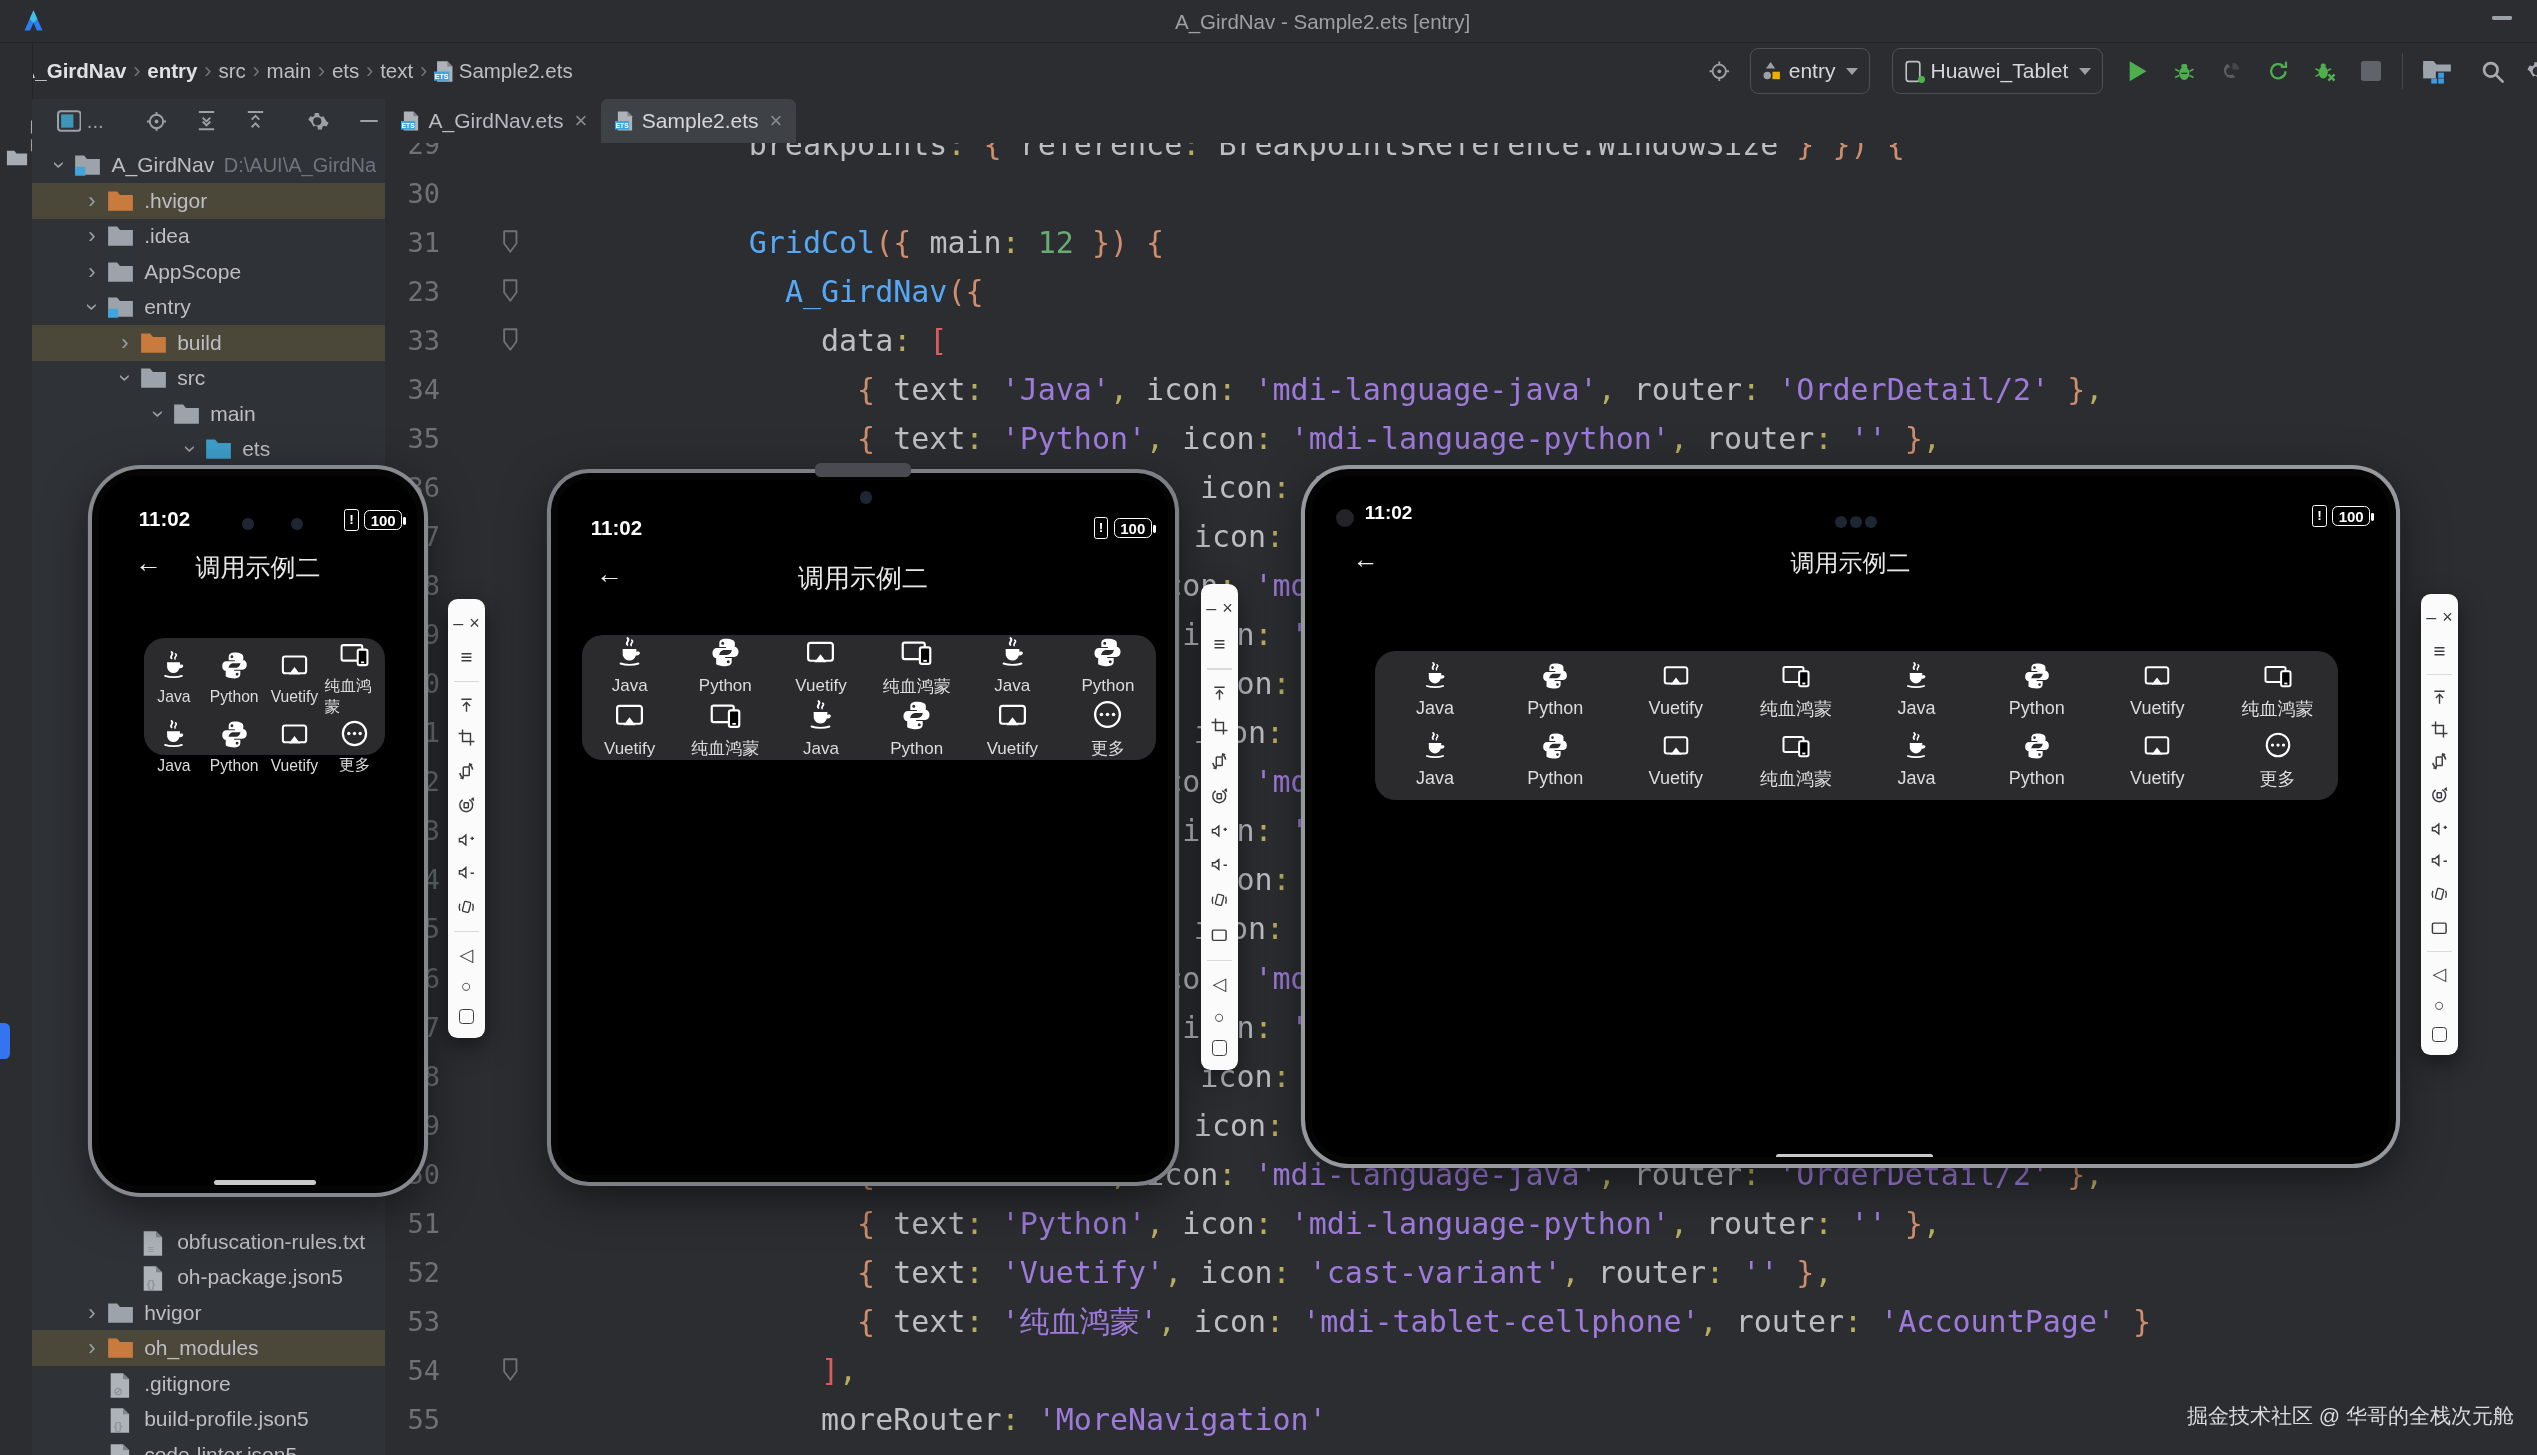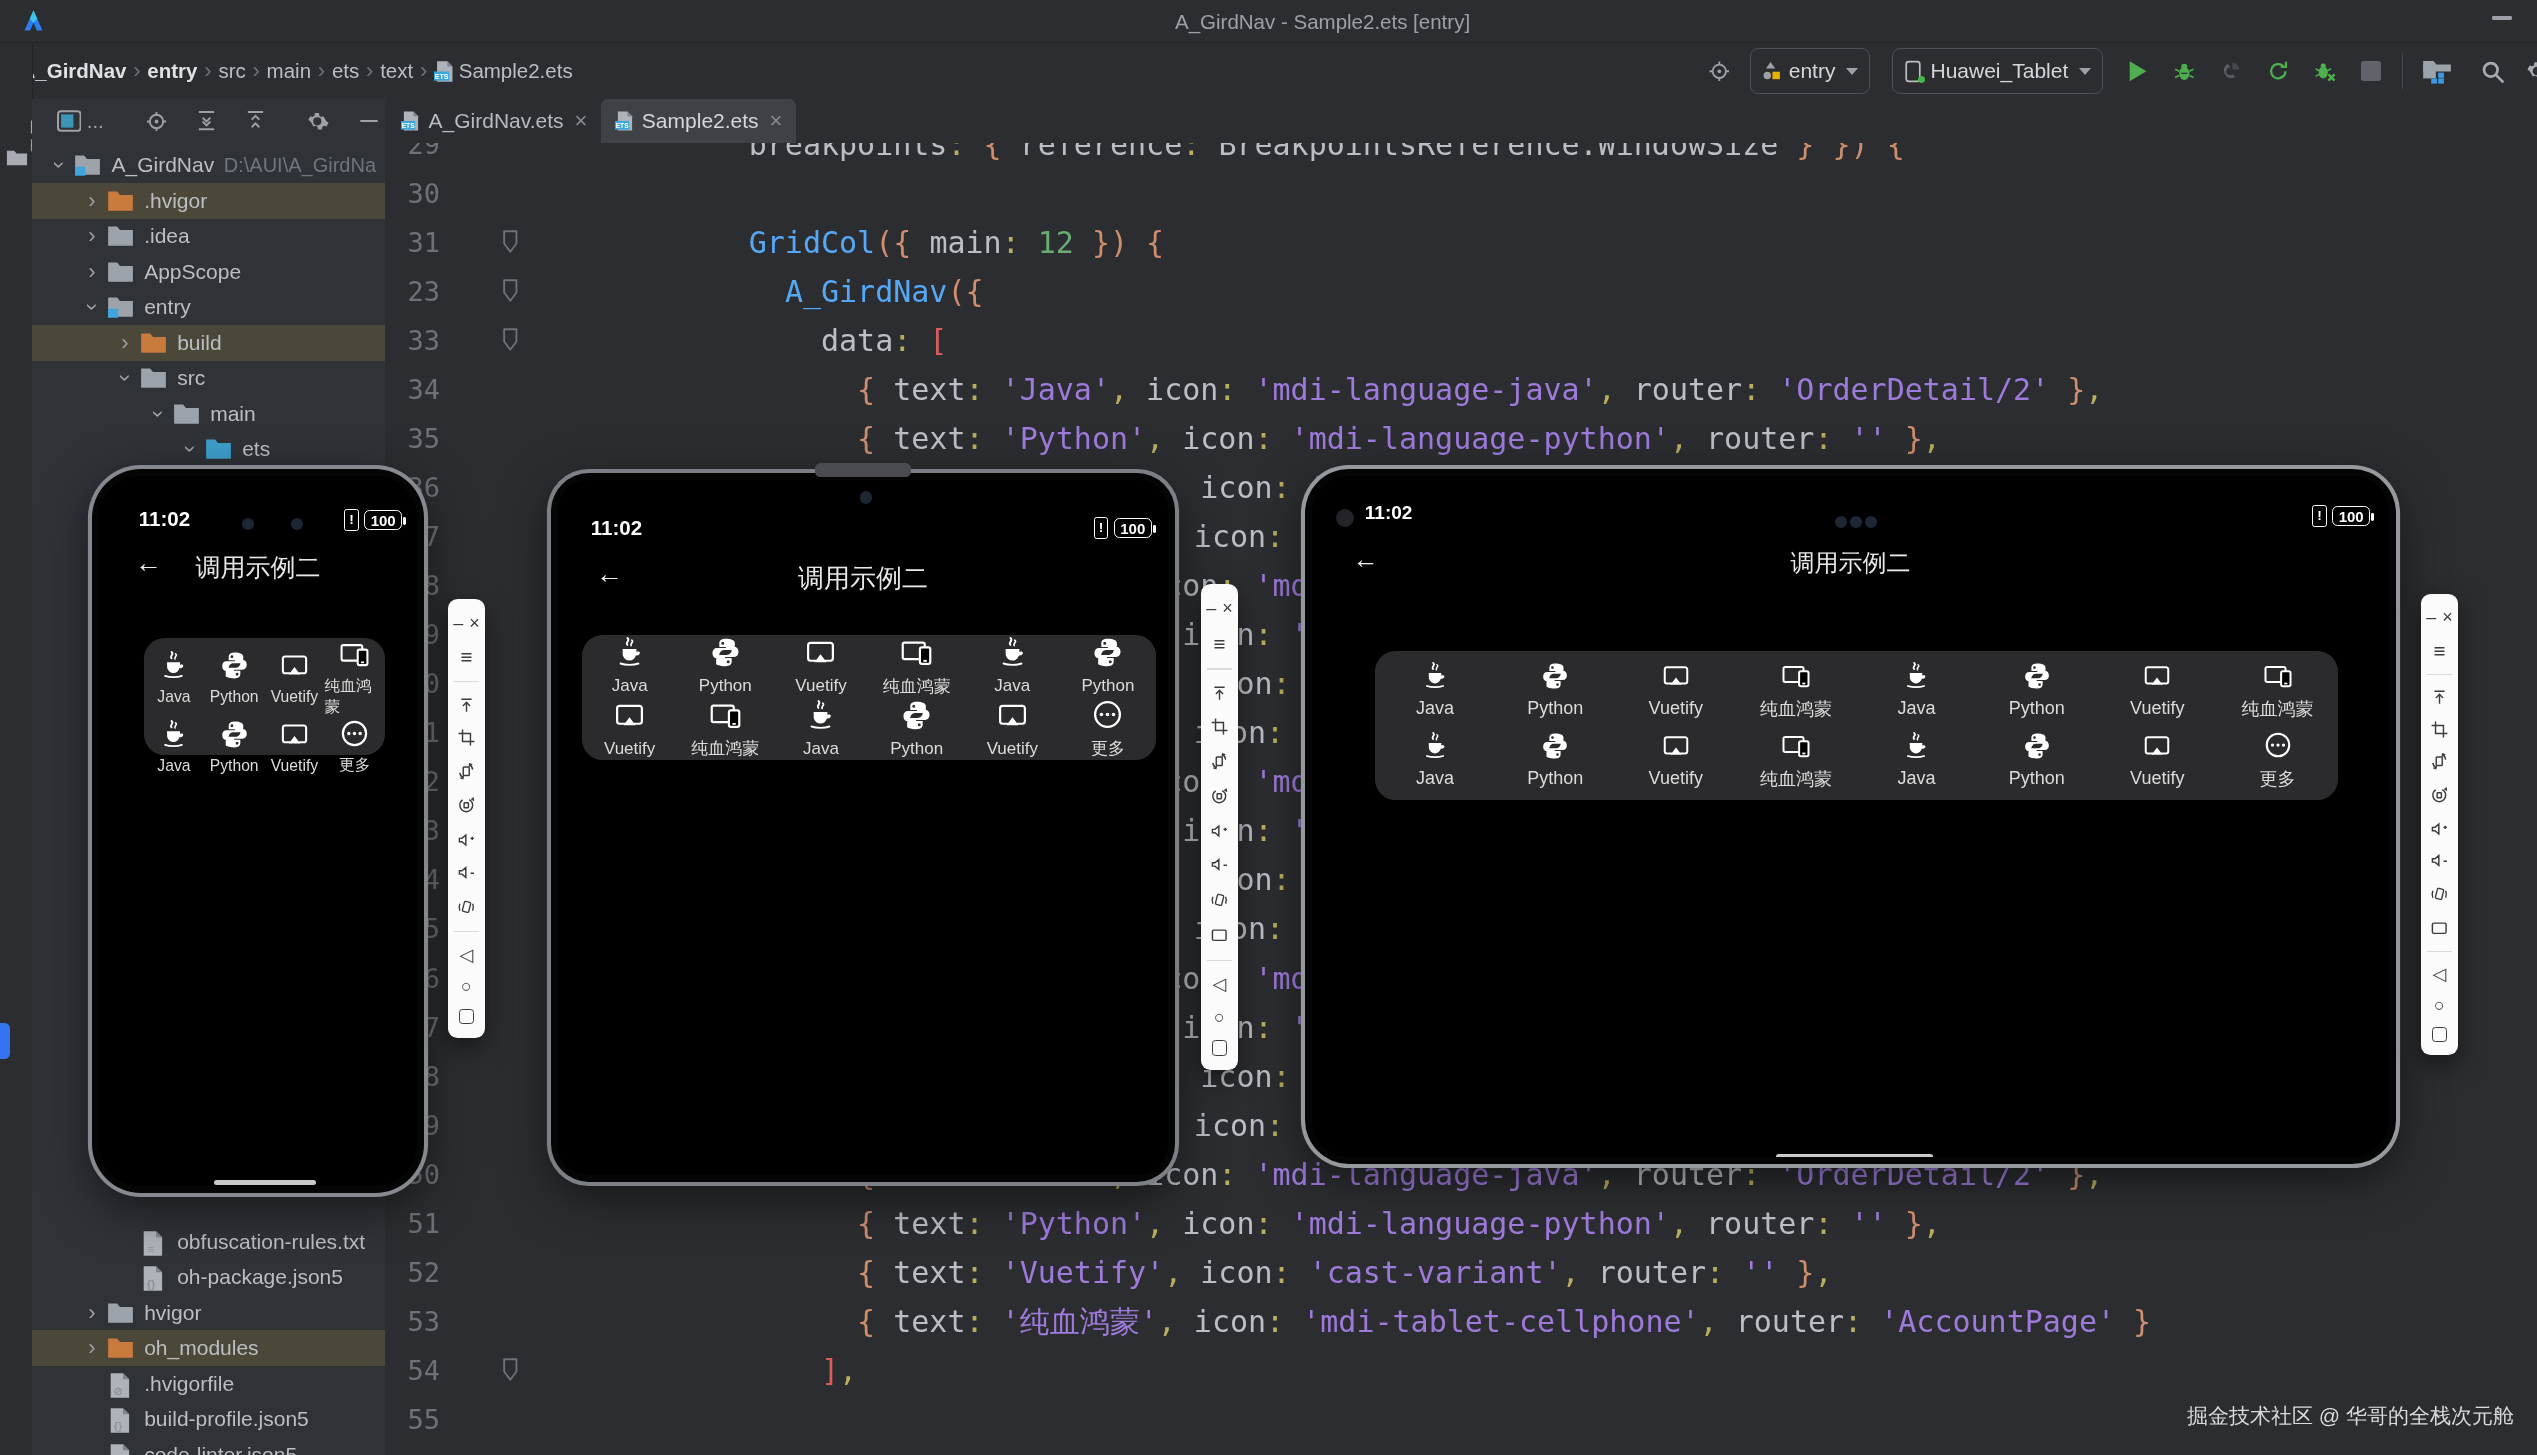--- a/index.html
+++ b/index.html
@@ -394,21 +394,21 @@
       </div>
       <div class="trow" style="top: 1223px; padding-left: 45px;">
         <span class="chev">&nbsp;</span>
         <span class="ticon">
           <svg width="24.6" height="27" viewBox="0 0 20 22" style="font-size:31px">
             <path d="M3 1h10l5 5v15H3Z" fill="#AEB3BA"></path>
             <path d="M13 1v5h5Z" fill="#7F848B"></path>
             <text x="9" y="19" font-size="9" fill="#8F949B" text-anchor="middle" font-weight="bold">⊘</text>
           </svg>
         </span>
-        <span>.hvigorfile</span>
+        <span>.gitignore</span>
       </div>
       <div class="trow" style="top: 1258px; padding-left: 45px;">
         <span class="chev">&nbsp;</span>
         <span class="ticon">
           <svg width="24.6" height="27" viewBox="0 0 20 22" style="font-size:31px">
             <path d="M3 1h10l5 5v15H3Z" fill="#AEB3BA"></path>
             <path d="M13 1v5h5Z" fill="#7F848B"></path>
             <text x="9" y="19" font-size="9" fill="#8F949B" text-anchor="middle" font-weight="bold">{}</text>
           </svg>
         </span>
@@ -456,21 +456,21 @@
         <div class="cline" style="top: 860px;"><span class="lnum">47</span><span class="lcode"><span style="white-space:pre">                  </span><span style="color:#CF8E6D">{ </span><span style="color:#BCBEC4">text</span><span style="color:#B9AE5F">: </span><span style="color:#9E7BDB">'Python'</span><span style="color:#B9AE5F">, </span><span style="color:#BCBEC4">icon</span><span style="color:#B9AE5F">: </span><span style="color:#9E7BDB">'mdi-language-python'</span><span style="color:#B9AE5F">, </span><span style="color:#BCBEC4">router</span><span style="color:#B9AE5F">: </span><span style="color:#9E7BDB">''</span><span style="color:#CF8E6D"> }</span><span style="color:#B9AE5F">,</span></span></div>
         <div class="cline" style="top: 909px;"><span class="lnum">48</span><span class="lcode"><span style="white-space:pre">                  </span><span style="color:#CF8E6D">{ </span><span style="color:#BCBEC4">text</span><span style="color:#B9AE5F">: </span><span style="color:#9E7BDB">'Vuetify'</span><span style="color:#B9AE5F">, </span><span style="color:#BCBEC4">icon</span><span style="color:#B9AE5F">: </span><span style="color:#9E7BDB">'cast-variant'</span><span style="color:#B9AE5F">, </span><span style="color:#BCBEC4">router</span><span style="color:#B9AE5F">: </span><span style="color:#9E7BDB">''</span><span style="color:#CF8E6D"> }</span><span style="color:#B9AE5F">,</span></span></div>
         <div class="cline" style="top: 958px;"><span class="lnum">49</span><span class="lcode"><span style="white-space:pre">                  </span><span style="color:#CF8E6D">{ </span><span style="color:#BCBEC4">text</span><span style="color:#B9AE5F">: </span><span style="color:#9E7BDB">'纯血鸿蒙'</span><span style="color:#B9AE5F">, </span><span style="color:#BCBEC4">icon</span><span style="color:#B9AE5F">: </span><span style="color:#9E7BDB">'mdi-tablet-cellphone'</span><span style="color:#B9AE5F">, </span><span style="color:#BCBEC4">router</span><span style="color:#B9AE5F">: </span><span style="color:#9E7BDB">'AccountPage'</span><span style="color:#CF8E6D"> }</span><span style="color:#B9AE5F">,</span></span></div>
         <div class="cline" style="top: 1007px;"><span class="lnum">50</span><span class="lcode"><span style="white-space:pre">                  </span><span style="color:#CF8E6D">{ </span><span style="color:#BCBEC4">text</span><span style="color:#B9AE5F">: </span><span style="color:#9E7BDB">'Java'</span><span style="color:#B9AE5F">, </span><span style="color:#BCBEC4">icon</span><span style="color:#B9AE5F">: </span><span style="color:#9E7BDB">'mdi-language-java'</span><span style="color:#B9AE5F">, </span><span style="color:#BCBEC4">router</span><span style="color:#B9AE5F">: </span><span style="color:#9E7BDB">'OrderDetail/2'</span><span style="color:#CF8E6D"> }</span><span style="color:#B9AE5F">,</span></span></div>
         <div class="cline" style="top: 1056px;"><span class="lnum">51</span><span class="lcode"><span style="white-space:pre">                  </span><span style="color:#CF8E6D">{ </span><span style="color:#BCBEC4">text</span><span style="color:#B9AE5F">: </span><span style="color:#9E7BDB">'Python'</span><span style="color:#B9AE5F">, </span><span style="color:#BCBEC4">icon</span><span style="color:#B9AE5F">: </span><span style="color:#9E7BDB">'mdi-language-python'</span><span style="color:#B9AE5F">, </span><span style="color:#BCBEC4">router</span><span style="color:#B9AE5F">: </span><span style="color:#9E7BDB">''</span><span style="color:#CF8E6D"> }</span><span style="color:#B9AE5F">,</span></span></div>
         <div class="cline" style="top: 1105px;"><span class="lnum">52</span><span class="lcode"><span style="white-space:pre">                  </span><span style="color:#CF8E6D">{ </span><span style="color:#BCBEC4">text</span><span style="color:#B9AE5F">: </span><span style="color:#9E7BDB">'Vuetify'</span><span style="color:#B9AE5F">, </span><span style="color:#BCBEC4">icon</span><span style="color:#B9AE5F">: </span><span style="color:#9E7BDB">'cast-variant'</span><span style="color:#B9AE5F">, </span><span style="color:#BCBEC4">router</span><span style="color:#B9AE5F">: </span><span style="color:#9E7BDB">''</span><span style="color:#CF8E6D"> }</span><span style="color:#B9AE5F">,</span></span></div>
         <div class="cline" style="top: 1154px;"><span class="lnum">53</span><span class="lcode"><span style="white-space:pre">                  </span><span style="color:#CF8E6D">{ </span><span style="color:#BCBEC4">text</span><span style="color:#B9AE5F">: </span><span style="color:#9E7BDB">'纯血鸿蒙'</span><span style="color:#B9AE5F">, </span><span style="color:#BCBEC4">icon</span><span style="color:#B9AE5F">: </span><span style="color:#9E7BDB">'mdi-tablet-cellphone'</span><span style="color:#B9AE5F">, </span><span style="color:#BCBEC4">router</span><span style="color:#B9AE5F">: </span><span style="color:#9E7BDB">'AccountPage'</span><span style="color:#CF8E6D"> }</span></span></div>
         <div class="cline" style="top: 1203px;"><span class="lnum">54</span><span class="lpin"><svg width="24.6" height="27" viewBox="0 0 24 26" fill="none" stroke="#6E7277" stroke-width="1.8">
               <path d="M6 3h12v12l-6 8-6-8Z" stroke-linejoin="round"></path>
             </svg></span><span class="lcode"><span style="white-space:pre">                </span><span style="color:#DB5C5C">]</span><span style="color:#B9AE5F">,</span></span></div>
-        <div class="cline" style="top: 1252px;"><span class="lnum">55</span></div>
+        <div class="cline" style="top: 1252px;"><span class="lnum">55</span><span class="lcode"><span style="white-space:pre">                </span><span style="color:#BCBEC4">moreRouter</span><span style="color:#B9AE5F">: </span><span style="color:#9E7BDB">'MoreNavigation'</span></span></div>
       </div>
     <div class="abs" id="watermark">掘金技术社区 @ 华哥的全栈次元舱</div>
   </div>
 
   <div id="emus">
       <div class="emu" style="left: 92px; top: 469px; width: 332px; height: 724px; border-radius: 49px; box-shadow: rgb(134, 137, 143) 0px 0px 0px 4.1px, rgba(0, 0, 0, 0.55) 0px 13.7px 48px;">
         <div class="screen" style="inset: 6.8px; border-radius: 41px;">
           <div class="estatus" style="left: 40px; top: 31px; font-size: 20.5px;">11:02</div>
           <div class="abs" style="left: 143px; top: 42px; width: 12.3px; height: 12.3px; border-radius: 50%; background: rgb(29, 39, 51);"></div>
           <div class="abs" style="left: 192px; top: 42px; width: 12.3px; height: 12.3px; border-radius: 50%; background: rgb(29, 39, 51);"></div>

